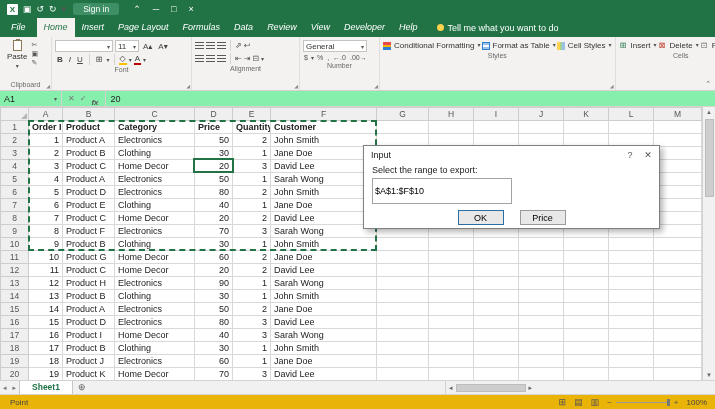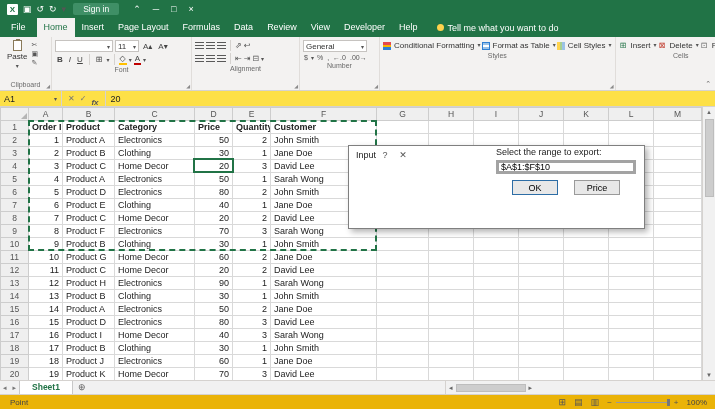--- a/index.html
+++ b/index.html
@@ -13,21 +13,21 @@
   .qat { display:flex; align-items:center; gap:5px; padding:0 7px; }
   .logo { width:11px; height:11px; background:#fff; color:#217346; font-weight:bold; font-size:8px; line-height:11px; text-align:center; border-radius:1px; }
   .qat .qi { font-size:9px; line-height:18px; }
   .tb-title { flex:1; text-align:center; white-space:nowrap; overflow:hidden; font-size:9px; }
   .signin { background:#3f8f66; color:#fff; border:none; border-radius:2px; font-size:8.5px; padding:1px 10px; margin-right:8px; font-family:inherit; }
   .winctl { display:flex; align-items:center; gap:0; }
   .winctl span { padding:0 6px; line-height:18px; font-size:9px; }
 
   
   .tabrow { height:19px; background:#217346; display:flex; align-items:stretch; flex:0 0 auto; }
-  .tabstrip { display:flex; }
+  .tabstrip { display:flex;font-style:italic; }
   .rtab { padding:0 7px; line-height:19px; color:#fff; font-size:9px; white-space:nowrap; }
   .rtab.file { padding:0 11px; }
   .rtab.active { background:#f3f2f1; color:#217346; }
   .tellme { display:flex; align-items:center; gap:4px; color:#fff; margin-left:12px; font-size:9px; white-space:nowrap; }
   .bulb { width:7px; height:7px; border-radius:50%; background:#ffd34d; display:inline-block; }
 
   
   .ribbon { height:54px; background:#f3f2f1; border-bottom:1px solid #d5d2cf; display:flex; flex:0 0 auto; position:relative; }
   .rgroup { border-right:1px solid #e0ddda; position:relative; display:flex; flex-direction:column; padding:2px 3px 0 3px; }
   .rg-content { flex:1; display:flex; }
@@ -63,21 +63,21 @@
   .srow { display:flex; align-items:center; gap:3px; font-size:8px; color:#333; line-height:11px; white-space:nowrap; }
   .sic { width:8px; height:8px; display:inline-block; flex:0 0 8px; }
   .ic-cf { background:linear-gradient(180deg,#e5484d 33%,#f7b500 33% 66%,#2f7fd3 66%); }
   .ic-fat { border:1px solid #2f7fd3; background:repeating-linear-gradient(to bottom,#9bc2e6 0 2px,#fff 2px 4px); }
   .ic-cs { background:linear-gradient(90deg,#ffd34d 33%,#a9d08e 33% 66%,#9bc2e6 66%); }
   .cic { font-size:8px; line-height:8px; width:9px; text-align:center; }
   .edit-grid { display:grid; grid-template-columns:auto auto; gap:1px 8px; padding:2px 2px 0 2px; font-size:8px; color:#444; }
   .collapse-ribbon { position:absolute; right:4px; bottom:2px; font-size:7px; color:#666; }
 
   
-  .formulabar { height:16px; background:#fde047; border-bottom:1px solid #d5d2cf; display:flex; align-items:stretch; flex:0 0 auto; }
+  .formulabar { height:16px; background:#86efac; border-bottom:1px solid #d5d2cf; display:flex; align-items:stretch; flex:0 0 auto; }
   .namebox { width:62px; border-right:1px solid #d5d2cf; display:flex; align-items:center; justify-content:space-between; padding:0 4px; font-size:9px; }
   .fx-btns { display:flex; align-items:center; gap:5px; padding:0 6px; border-right:1px solid #d5d2cf; color:#777; font-size:8px; }
   .fx-btns .fx { font-style:italic; font-weight:bold; color:#555;margin-top:7px; }
   .formula-content { flex:1; display:flex; align-items:center; padding:0 5px; font-size:9px; color:#222; }
 
   
   .gridwrap { flex:1; position:relative; display:flex; overflow:hidden; background:#fff; }
   table.sheet { border-collapse:collapse; table-layout:fixed; width:702px; flex:0 0 702px; }
   td { border:1px solid #d9d9d9; height:13px; padding:0 3px; font-size:9px; line-height:12px; white-space:nowrap; overflow:hidden; }
   td.ch, td.rh { background:#efefef; color:#555; text-align:center; border-color:#cdcdcd; font-size:8.5px; padding:0 1px; }
@@ -106,25 +106,25 @@
   
   .statusbar { height:15px; background:#eab308; border-top:1px solid #d5d2cf; display:flex; align-items:center; flex:0 0 auto; font-size:8px; color:#444; }
   .statusbar .mode { padding-left:10px; }
   .vicon { font-size:9px; color:#555; padding:0 4px; }
   .zoomout,.zoomin { padding:0 4px; color:#555; }
   .ztrack { width:54px; height:1px; background:#9a9a9a; position:relative; }
   .zthumb { position:absolute; right:0; top:-3px; width:3px; height:7px; background:#777; }
   .zoompct { padding:0 8px 0 4px; }
 
   
-  .dialog { position:absolute; left:348px; top:145px; width:297px; height:84px; background:#fff; border:1px solid #7f7f7f; box-shadow:3px 3px 6px rgba(0,0,0,.3); z-index:10; display:flex; flex-direction:row;justify-content:space-between; }
+  .dialog { position:absolute; left:363px; top:145px; width:297px; height:84px; background:#fff; border:1px solid #7f7f7f; box-shadow:3px 3px 6px rgba(0,0,0,.3); z-index:10; display:flex; flex-direction:column; }
   .dlg-titlebar { height:18px; display:flex; align-items:center; padding:0 2px 0 7px; font-size:9px; color:#222; }
   .dlg-btn { width:18px; text-align:center; color:#555; font-size:9px; line-height:16px; }
   .dlg-body { padding:1px 8px 0 8px; font-size:9px; color:#222; }
-  .dlg-input { display:block; margin-top:3px; width:140px; height:14px; border:3px solid #a3a3a3; font-size:9px; padding:0 2px; font-family:"Liberation Sans", sans-serif; }
+  .dlg-input { display:block; margin-top:3px; width:140px; height:14px; border:1px solid #a3a3a3; font-size:9px; padding:12px 2px; font-family:"Liberation Sans", sans-serif; }
   .dlg-buttons { display:flex; justify-content:center; gap:16px; margin-top:6px; }
   .dlg-buttons button { width:46px; height:15px; background:#e8e8e8; border:1px solid #9a9a9a; font-size:9px; font-family:"Liberation Sans", sans-serif; line-height:12px; }
   .dlg-buttons button.default { border:1px solid #2d6da5; }
 </style>
 </head>
 <body>
 
 <div class="app">
 
   <div class="titlebar">

